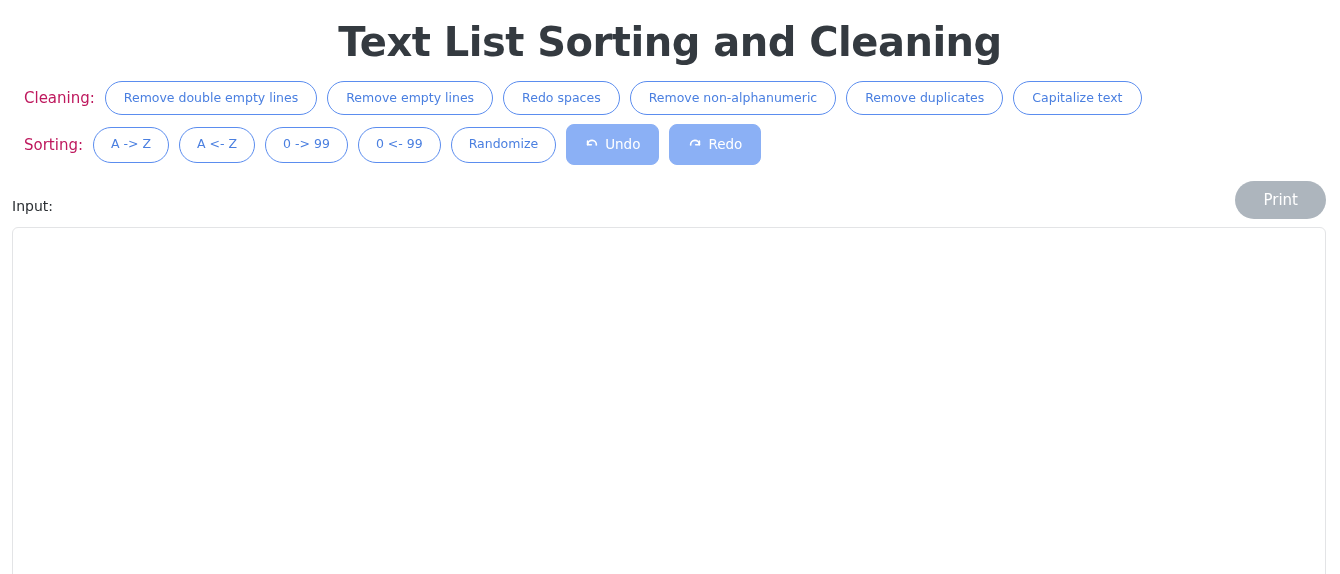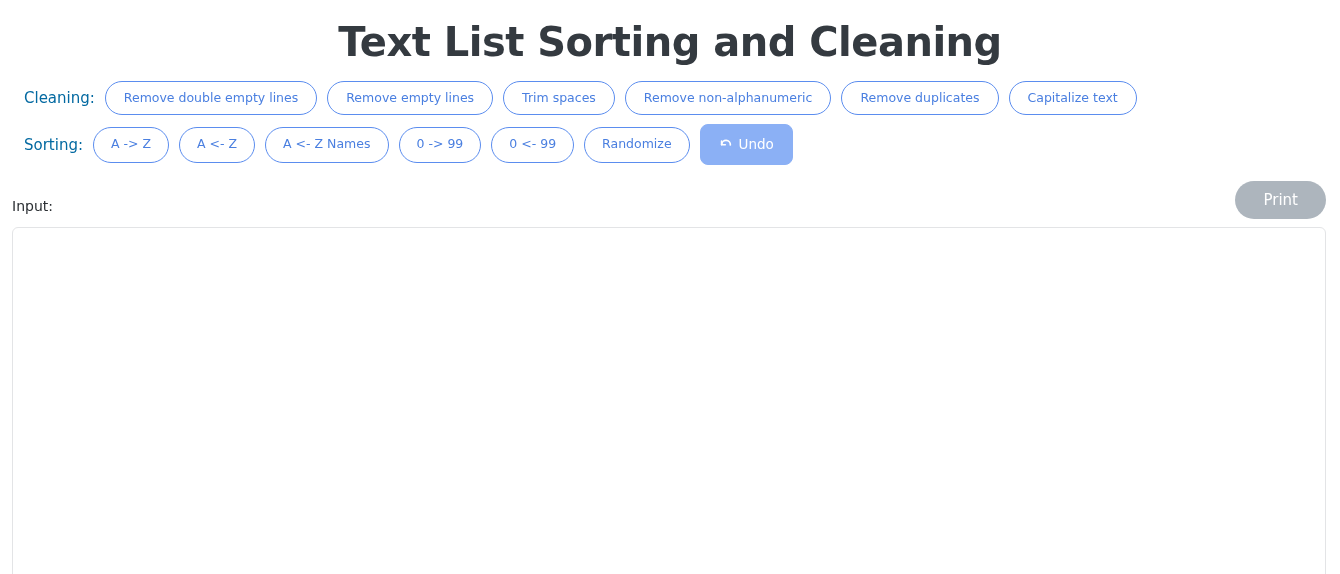--- a/index.html
+++ b/index.html
@@ -36,21 +36,21 @@
     align-items: center;
     padding-left: 24px;
     gap: 10px;
   }
 
   .toolbar-row.cleaning { margin-top: 14px; }
   .toolbar-row.sorting  { margin-top: 9px; }
 
   .row-label {
     font-size: 15px;
-    color: #0369a1;
+    color: #be185d;
     line-height: 20px;
     white-space: nowrap;
     margin-right: 0px;
     font-family: "DejaVu Sans", "Liberation Sans", sans-serif;
   }
 
   .btn {
     display: inline-flex;
     align-items: center;
     justify-content: flex-start;
@@ -150,64 +150,70 @@
   <div class="toolbar-row cleaning">
     <span class="row-label">Cleaning:</span>
 
     <button class="btn">
       <span>Remove double empty lines</span>
     </button>
     <button class="btn">
       <span>Remove empty lines</span>
     </button>
     <button class="btn">
-      <span>Trim spaces</span>
+      <span>Redo spaces</span>
     </button>
     <button class="btn">
       <span>Remove non-alphanumeric</span>
     </button>
     <button class="btn">
       <span>Remove duplicates</span>
     </button>
     <button class="btn">
       <span>Capitalize text</span>
     </button>
   </div>
 
   <div class="toolbar-row sorting">
     <span class="row-label">Sorting:</span>
 
     <button class="btn sort">
       <span>A -&gt; Z</span>
     </button>
     <button class="btn sort">
       <span>A &lt;- Z</span>
-    </button>
-    <button class="btn sort">
-      <span>A &lt;- Z Names</span>
     </button>
     <button class="btn sort">
       <span>0 -&gt; 99</span>
     </button>
     <button class="btn sort">
       <span>0 &lt;- 99</span>
     </button>
     <button class="btn sort">
       <span>Randomize</span>
     </button>
 
     <button class="btn filled">
       <span class="ico">
         <svg viewBox="0 0 16 16" width="14" height="14" fill="none" stroke="#ffffff" stroke-width="1.9" stroke-linecap="round" stroke-linejoin="round">
           <path d="M3 7.5 A5 5 0 0 1 13 8"></path>
           <path d="M3 3.4 L3 7.7 L7.2 7.7"></path>
         </svg>
       </span>
       <span>Undo</span>
     </button>
+    <button class="btn filled">
+      <span class="ico">
+        <svg viewBox="0 0 16 16" width="14" height="14" fill="none" stroke="#ffffff" stroke-width="1.9" stroke-linecap="round" stroke-linejoin="round">
+          <path d="M13 7.5 A5 5 0 0 0 3 8"></path>
+          <path d="M13 3.4 L13 7.7 L8.8 7.7"></path>
+        </svg>
+      </span>
+      <span>Redo</span>
+    </button>
   </div>
 
   <div class="input-header">
     <span class="input-label">Input:</span>
     <button class="print-button">Print</button>
   </div>
 
   <textarea class="input-area" placeholder="" style=""></textarea>
 
 </div>

